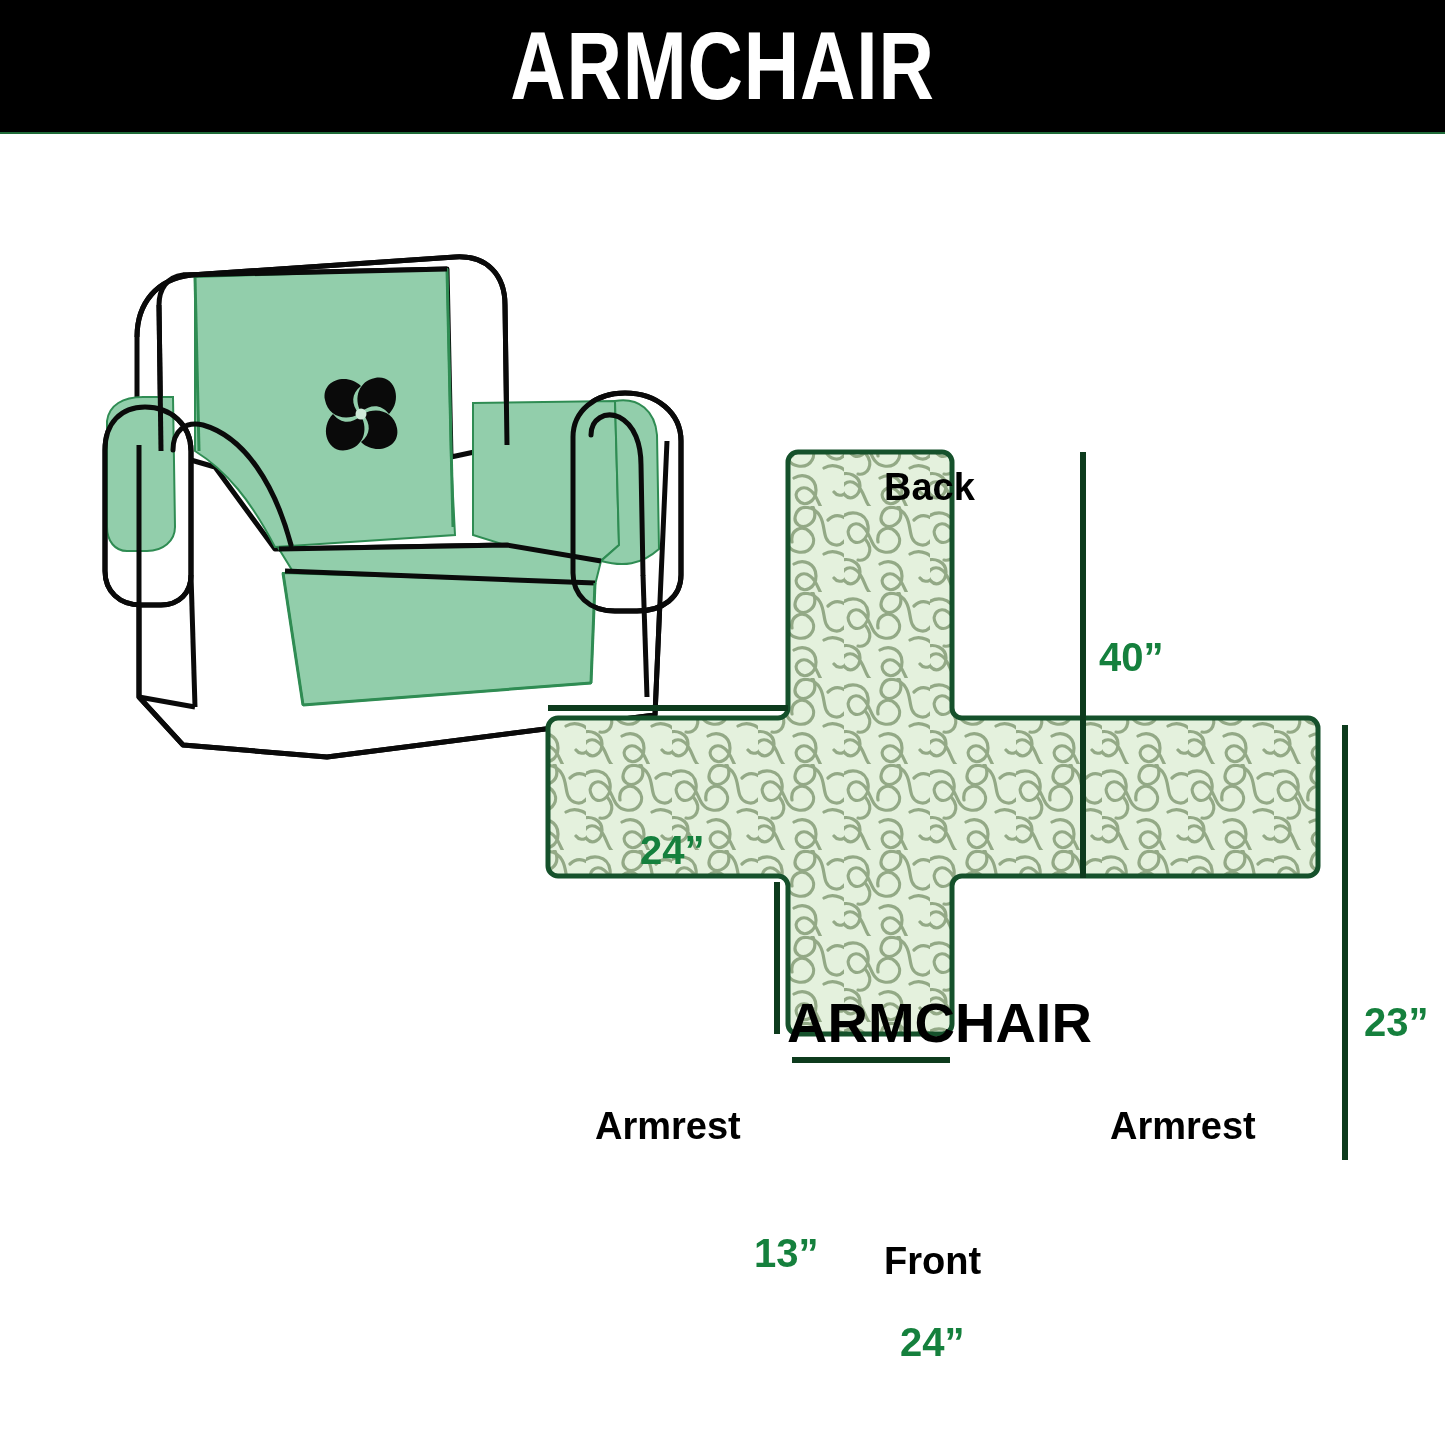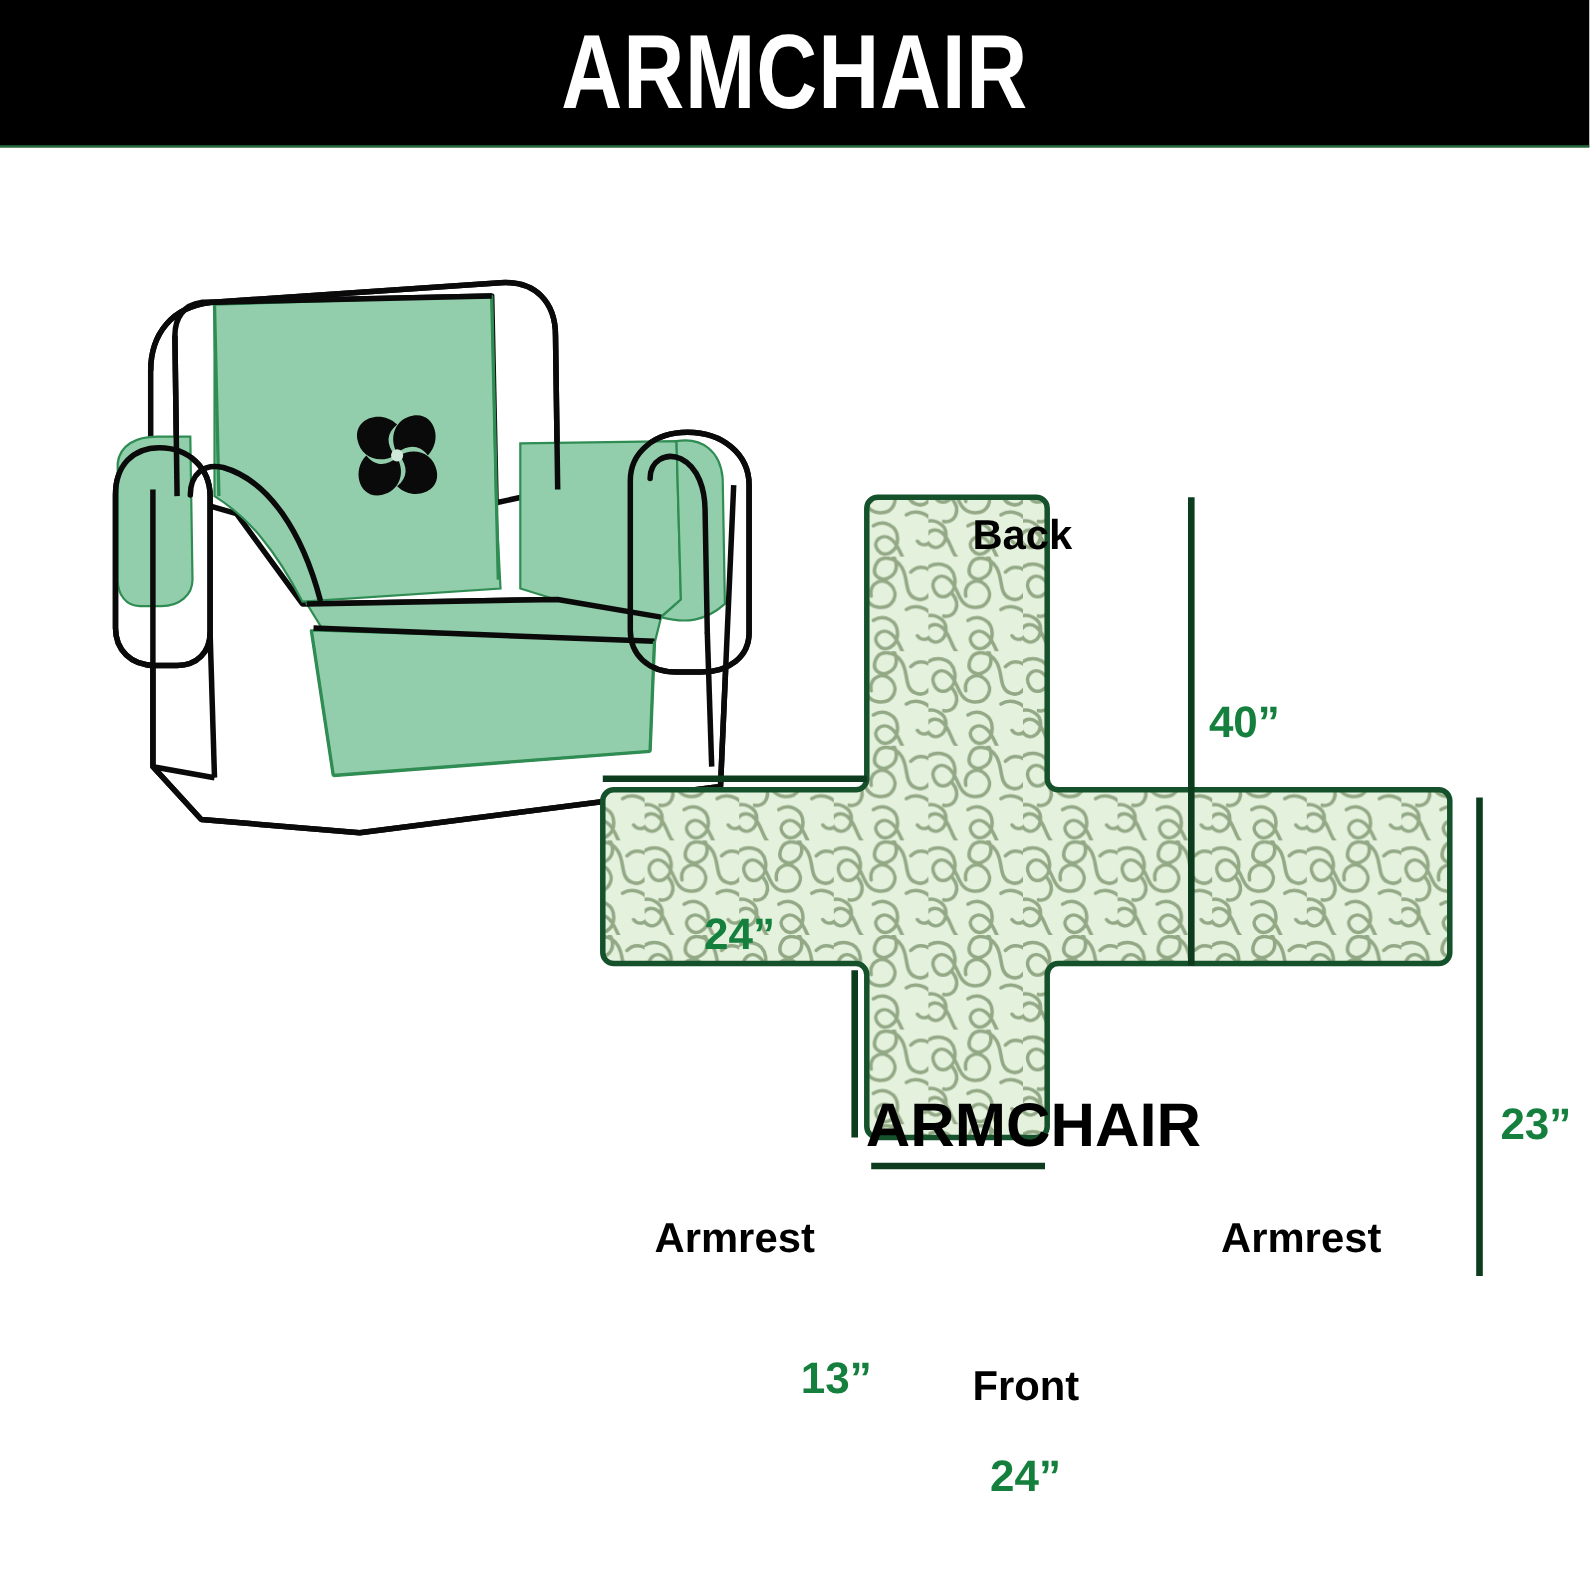--- a/index.html
+++ b/index.html
@@ -93,21 +93,21 @@
   
   #label-back      { left: 884px;  top: 466px; }
   #label-armrest-l { left: 595px;  top: 1105px; }
   #label-armrest-r { left: 1110px; top: 1105px; }
   #label-front     { left: 884px;  top: 1240px; }
   #center-label    { left: 787px;  top: 990px; }
 
   #dim-40  { left: 1099px; top: 635px; }
   #dim-24t { left: 640px;  top: 828px; }
   #dim-23  { left: 1340px; top: 1000px; margin-left: 24px; }
-  #dim-13  { left: 728px;  top: 1231px; }
+  #dim-13  { left: 754px;  top: 1231px; }
   #dim-24b { left: 900px;  top: 1320px; }
 </style>
 </head>
 <body>
 
 <div id="header-banner">
   <div id="header-title">ARMCHAIR</div>
 </div>
 
 <div id="chair-illustration">

